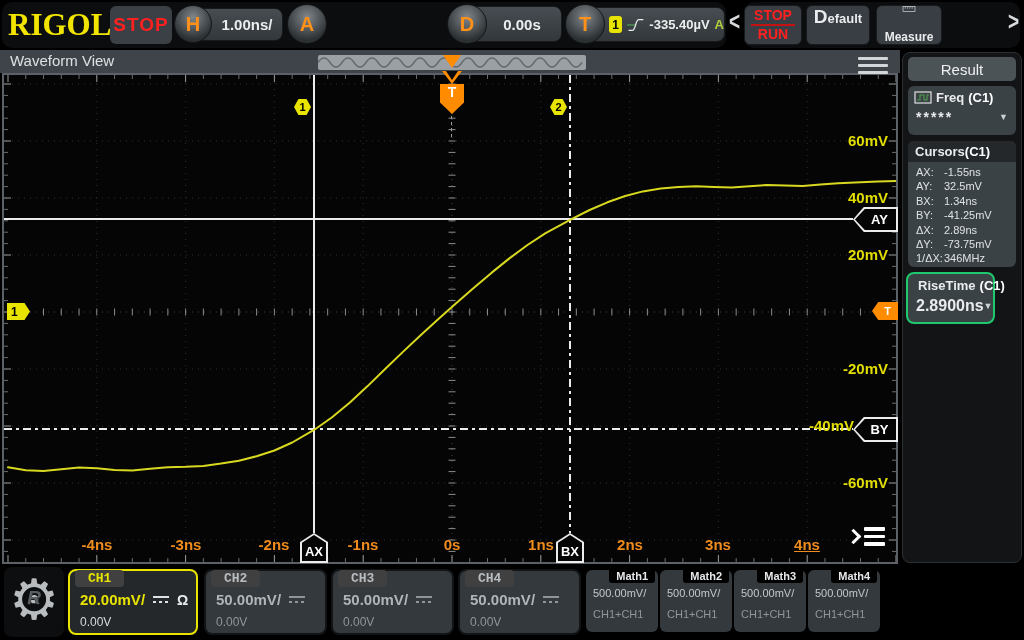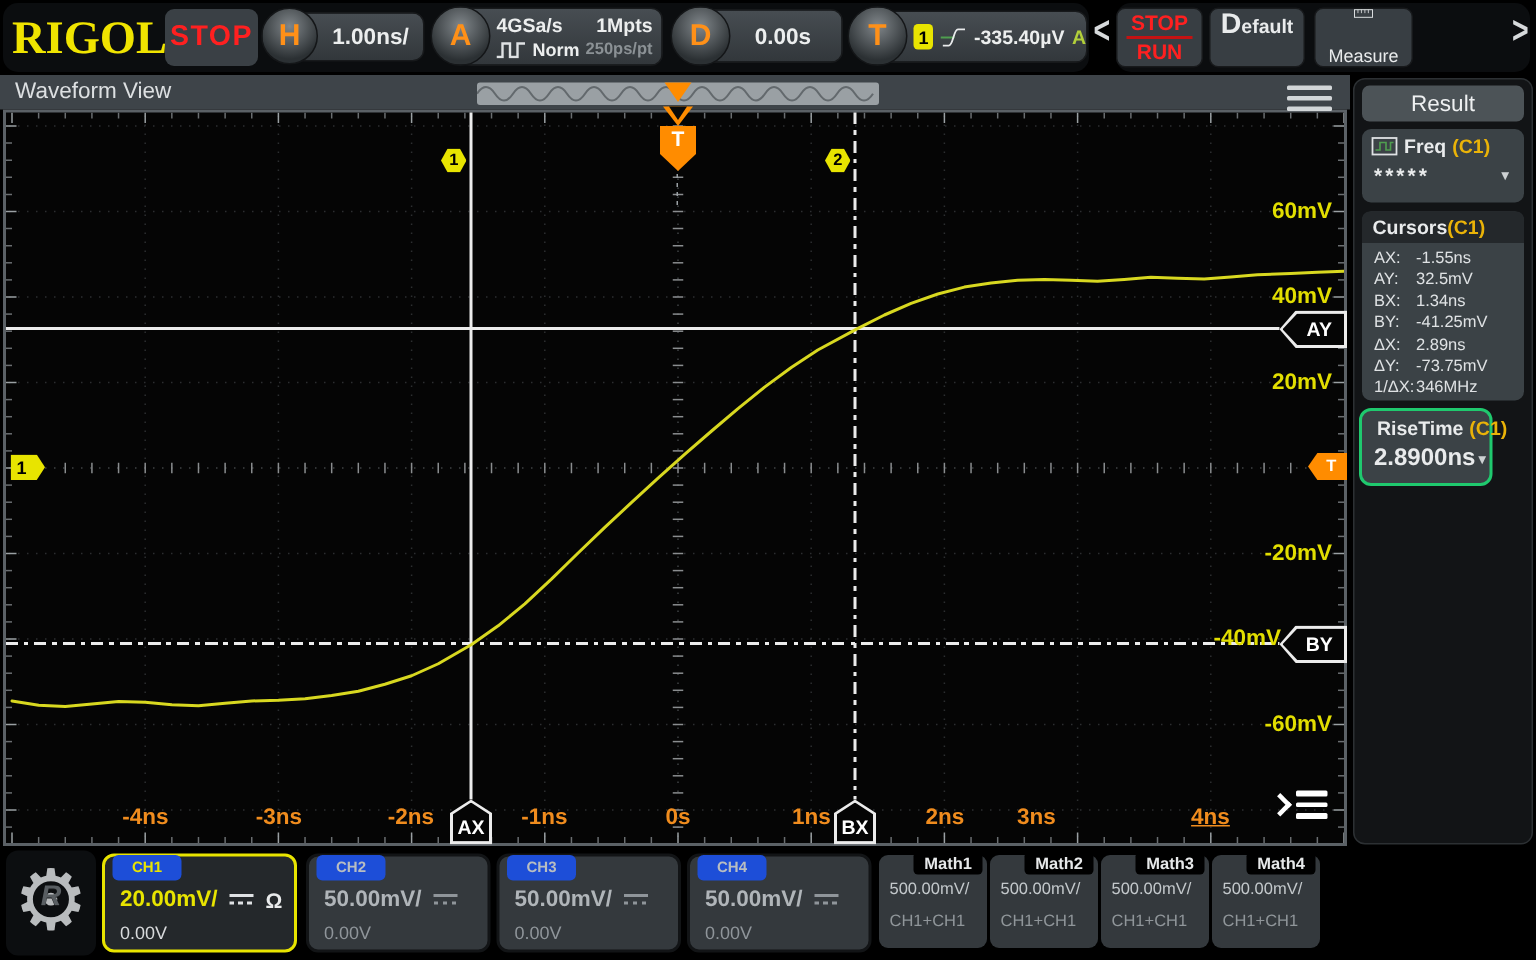--- a/index.html
+++ b/index.html
@@ -27,21 +27,21 @@
                display:flex; align-items:center; justify-content:center; }
   .sweep { color:#b2cf3a; font-size:13px; }
   .chev { position:absolute; top:11px; color:#d7dadc; font-size:19px; font-weight:bold; transform:scaleY(1.35); z-index:4; }
   .tb-btn { position:absolute; top:5px; height:40px; background:#383e43; border:1px solid #17191b; border-radius:6px; z-index:2;
             display:flex; flex-direction:column; align-items:center; justify-content:center; color:#e9ebec; }
   .stoprun { left:744px; width:58px; }
   .stoprun .l { color:#ff2020; font-weight:bold; font-size:14px; line-height:15px; }
   .stoprun .divider { width:44px; height:2px; background:#c41212; margin:1px 0; }
   .defaultb { left:806px; width:64px; font-weight:bold; flex-direction:row; align-items:baseline; }
   .defaultb .big { font-size:19px; } .defaultb .rest { font-size:13px; }
-  .measureb { left:876px; width:66px; gap:18px; font-size:12px; }
+  .measureb { left:876px; width:66px; gap:18px; font-size:12px;font-weight:bold; }
   .flexb { left:948px; width:70px; gap:1px; font-size:12px; }
 
   
   .wv-header { position:absolute; left:0; top:50px; width:900px; height:23px; background:#3e4449; }
   .wv-title { position:absolute; left:10px; top:52px; font-size:15px; color:#dde0e2; }
   .ov-strip { position:absolute; left:318px; top:55px; width:268px; height:15px; background:#9aa0a4; border-radius:2px; z-index:2; }
   .ov-tri { position:absolute; left:443px; top:55px; width:0; height:0; border-left:9px solid transparent; border-right:9px solid transparent; border-top:13px solid #ff8c00; z-index:3; }
   .hamburger { position:absolute; left:858px; top:57px; width:30px; z-index:2; display:flex; flex-direction:column; gap:4px; }
   .hamburger div { width:30px; height:3px; background:#d2d6d8; border-radius:1px; }
   .plot-frame { position:absolute; left:2px; top:73px; width:896px; height:491px; border:2px solid #5b6166; background:#050505; }
@@ -92,37 +92,37 @@
   .more-menu .gt { width:11px; height:11px; border-top:3.5px solid #fff; border-right:3.5px solid #fff; transform:rotate(45deg); }
   .more-menu .bars { display:flex; flex-direction:column; gap:4px; }
   .more-menu .bars div { width:21px; height:3.5px; background:#fff; border-radius:1px; }
 
   
   .rpanel { position:absolute; left:902px; top:52px; width:120px; height:511px; background:#121416; border:1px solid #2c3033; border-radius:8px; }
   .result-hdr { position:absolute; left:908px; top:57px; width:108px; height:24px; background:#4c5357; border-radius:5px;
                 color:#eef0f1; font-size:15px; display:flex; align-items:center; justify-content:center; }
   .rcard { position:absolute; left:908px; width:108px; background:#3b4246; border-radius:6px; color:#e9ebec; }
   .rcard-title { display:flex; align-items:center; gap:4px; padding:4px 0 2px 6px; font-size:13px; font-weight:bold; }
-  .c1 { color:#eab308; }
+  .c1 { color:#ffffff; }
   .rvalue-row { display:flex; align-items:center; justify-content:space-between; padding:2px 8px 4px 8px; font-size:14px; font-weight:bold; }
   .caret { font-size:9px; color:#cdd1d3; }
   .cur-tab { background:#24282b; border-radius:5px 5px 0 0; height:21px; display:flex; align-items:center; padding-left:7px; font-size:13px; font-weight:bold; }
   .cur-rows { padding:3px 0 4px 0; }
   .cur-row { display:flex; font-size:11px; line-height:14.4px; color:#dfe2e4; }
   .cur-row .k { width:36px; padding-left:8px; }
   .risecard { border:2px solid #1fc96e; border-radius:8px; left:906px; width:89px; }
   .risecard .rvalue-row { font-size:16px; }
 
   
   .gearbox { position:absolute; left:4px; top:567px; width:60px; height:70px; background:#0c0e10; border-radius:8px; overflow:hidden; }
   .gearbox .gear { position:absolute; left:0; top:-2px; width:60px; height:70px; font-size:56px; line-height:70px; text-align:center; color:#b9bcbe; }
   .gearbox .r { position:absolute; left:0; top:20px; width:60px; text-align:center; font-size:19px; font-weight:bold; font-style:italic; color:#595e62; text-shadow:0 1px 0 #1a1c1e; }
   .chcard { position:absolute; top:569px; height:66px; border-radius:8px; }
-  .chcard .tab { position:absolute; left:5px; top:-1px; height:17px; padding:0 13px; background:#1d4ed8; border-radius:4px;
-                 font-size:10px; font-weight:bold; display:flex; align-items:center; }
+  .chcard .tab { position:absolute; left:5px; top:-1px; height:17px; padding:0 13px; background:#404040; border-radius:4px;
+                 font-size:13px; font-weight:bold; display:flex; align-items:center;font-family:Liberation Mono, monospace; }
   .chcard .row1 { position:absolute; left:10px; top:20px; font-size:15px; font-weight:bold; display:flex; align-items:center; gap:8px; }
   .chcard .row2 { position:absolute; left:10px; top:44px; font-size:12px; }
   .ch-active { left:68px; width:130px; background:#24282b; border:2px solid #e8e400; }
   .ch-active .tab { color:#e8e400; }
   .ch-active .row1 { color:#e8e400; }
   .ch-active .row2 { color:#d8dadc; }
   .ch-idle { background:#34393d; border:2px solid #121416; }
   .ch-idle .tab { color:#b8bdc1; }
   .ch-idle .row1 { color:#b0b5b9; }
   .ch-idle .row2 { color:#8f959a; }
@@ -148,35 +148,20 @@
   <div class="tb-left-bg"></div>
   <div class="tb-right-bg"></div>
 
   <div class="logo">RIGOL</div>
   <div class="stop-badge">STOP</div>
 
   <div class="knob" style="left:174px; top:5px;">H</div>
   <div class="tb-panel hpanel">1.00ns/</div>
 
   <div class="knob" style="left:287px; top:4px; width:40px; height:40px;">A</div>
-  <div class="tb-panel apanel">
-    <div class="arow">
-      <span>4GSa/s</span>
-      <span>1Mpts</span>
-    </div>
-    <div class="arow">
-      <span style="display:flex; align-items:center; gap:4px;">
-        <svg width="20" height="11" viewBox="0 0 20 11">
-          <polyline points="0,10 4,10 4,1 9,1 9,10 14,10 14,1 19,1" fill="none" stroke="#dfe2e4" stroke-width="1.6"></polyline>
-        </svg>
-        <span style="font-size:12px;">Norm</span>
-      </span>
-      <span class="dim">250ps/pt</span>
-    </div>
-  </div>
 
   <div class="knob" style="left:447px; top:4px; width:40px; height:40px;">D</div>
   <div class="tb-panel dpanel">0.00s</div>
 
   <div class="knob" style="left:565px; top:4px; width:40px; height:40px;">T</div>
   <div class="tb-panel tpanel">
     <span class="src-badge">1</span>
     <svg width="22" height="18" viewBox="0 0 22 18">
       <line x1="0" y1="9" x2="12" y2="9" stroke="#4f9e4f" stroke-width="1.6"></line>
       <path d="M2,16 L7,16 C11,16 11,2 15,2 L21,2" fill="none" stroke="#e8eaeb" stroke-width="1.6"></path>
@@ -567,21 +552,21 @@
   <div class="vlabel" style="left:786px; top:417px;">-40mV</div>
   <div class="vlabel" style="left:820px; top:474px;">-60mV</div>
 
   <div class="tlabel" style="left:67px;  top:536px;">-4ns</div>
   <div class="tlabel" style="left:156px; top:536px;">-3ns</div>
   <div class="tlabel" style="left:244px; top:536px;">-2ns</div>
   <div class="tlabel" style="left:333px; top:536px;">-1ns</div>
   <div class="tlabel" style="left:422px; top:536px;">0s</div>
   <div class="tlabel" style="left:511px; top:536px;">1ns</div>
   <div class="tlabel" style="left:600px; top:536px;">2ns</div>
-  <div class="tlabel" style="left:661px; top:536px;">3ns</div>
+  <div class="tlabel" style="left:688px; top:536px;">3ns</div>
   <div class="tlabel" style="left:777px; top:536px;text-decoration:underline;">4ns</div>
 
   <div class="more-menu">
     <div class="gt"></div>
     <div class="bars">
         <div></div>
         <div></div>
         <div></div>
       </div>
   </div>

